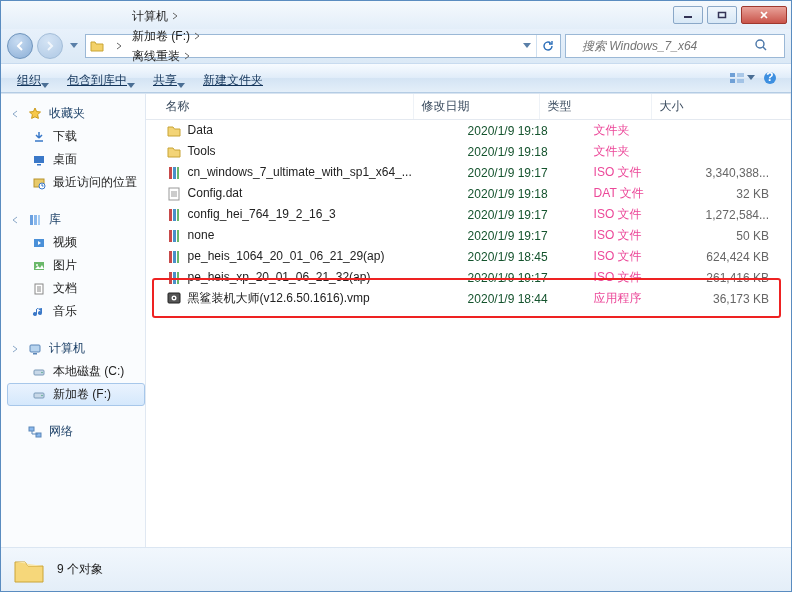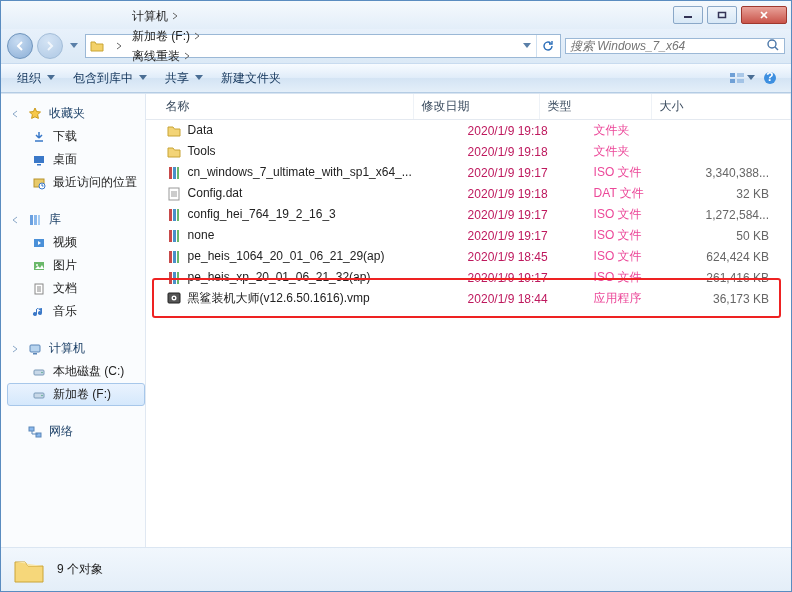--- a/index.html
+++ b/index.html
@@ -14,25 +14,25 @@
 
 .navbar { height: 34px; display: flex; align-items: center; padding: 2px 6px; gap: 4px; background: linear-gradient(#e8f1fb, #dbe9f6); }
 .nav-btn { width: 26px; height: 26px; border-radius: 13px; background: radial-gradient(circle at 40% 30%, #c8dcf2, #8aaed6); border: 1px solid #6e94bc; display: flex; align-items: center; justify-content: center; color: #fff; opacity: .55; }
 .nav-btn.enabled { opacity: 1; }
 .dd-arrow { width: 14px; height: 26px; display:flex; align-items:center; justify-content:center; color:#5a7fa8; }
 .address { flex: 1; height: 24px; background: #fff; border: 1px solid #9bb8d6; display: flex; align-items: center; padding: 0 2px; gap: 2px; }
 .crumb { display: flex; align-items: center; padding: 0 4px; height: 20px; color: #222; white-space: nowrap; }
 .crumb .sep { margin-left: 4px; color: #6a6a6a; display:inline-flex; }
 .addr-icon { width: 18px; height: 18px; display:flex; align-items:center; justify-content:center; }
 .refresh { width: 22px; height: 22px; border-left: 1px solid #cfe0f0; display:flex; align-items:center; justify-content:center; color:#2a6db8; }
-.searchbox { width: 220px; height: 16px; background: #fff; border: 1px solid #9bb8d6; display: flex; align-items: center; padding: 0 4px; gap: 4px; color:#777; }
+.searchbox { width: 220px; height: 24px; background: #fff; border: 1px solid #9bb8d6; display: flex; align-items: center; padding: 0 16px; gap: 4px; color:#777; }
 .searchbox input { border:none; outline:none; flex:1; font-style: italic; color:#777; background:transparent; }
 
 .toolbar { height: 30px; background: linear-gradient(#f7fbff, #e1edf9 48%, #d4e4f4 52%, #e4eff9); border-top:1px solid #c8dbef; border-bottom:1px solid #b4cce4; display:flex; align-items:center; padding: 0 8px; gap: 2px; }
-.tbtn { height: 22px; padding: 0 8px; display:flex; align-items:center; gap:6px; color:#13355b; border-radius:2px; }
+.tbtn { height: 22px; padding: 0 8px; display:flex; align-items:flex-end; gap:0; color:#13355b; border-radius:2px;text-decoration:underline; }
 .tbtn .dd { color:#4a6e94; display:inline-flex; }
 .t-spacer { flex:1; }
 .t-icon { width: 26px; height: 22px; display:flex; align-items:center; justify-content:center; color:#2a5b8f; }
 
 .body { flex:1; display:flex; background:#fff; border-top:1px solid #d8e4f1; min-height:0; }
 .sidebar { width: 165px; border-right:1px solid #e0e8f2; padding: 8px 0 8px 6px; overflow:auto; background:#fafcfe; }
 .tree-group { margin-bottom: 14px; }
 .tree-head { display:flex; align-items:center; gap:6px; padding:3px 4px; color:#1b3f66; }
 .tree-head .exp { width:10px; color:#8aa8c8; display:inline-flex; }
 .tree-item { display:flex; align-items:center; gap:6px; padding:3px 4px 3px 24px; color:#222; }
@@ -44,21 +44,21 @@
 .col { display:flex; align-items:center; border-right:1px solid #eef2f7; padding:0 8px; }
 .col.name { width: 256px; }
 .col.date { width: 126px; }
 .col.type { width: 112px; }
 .col.size { flex:1; padding-right:18px; }
 
 .files { flex:1; overflow:auto; position:relative; }
 .row { display:flex; align-items:center; height:21px; padding-left:12px; color:#222; }
 .cell { padding:0 8px; white-space:nowrap; overflow:hidden; text-overflow:ellipsis; }
 .cell.name { width:256px; display:flex; gap:6px; }
-.cell.date { width:126px; color:#be185d;margin-left:46px; }
+.cell.date { width:126px; color:#14532d;margin-left:46px; }
 .cell.type { width:112px; color:#ec4899; }
 .cell.size { flex:1; text-align:right; padding-right:22px; color:#666; }
 .ficon { width:16px; height:16px; display:inline-flex; align-items:center; justify-content:center; flex-shrink:0; }
 
 .highlight-box { position:absolute; border:2px solid #e22; border-radius:3px; pointer-events:none; }
 
 .status { height:44px; border-top:1px solid #dbe6f2; background: linear-gradient(#f1f7fd,#e4eef8); display:flex; align-items:center; padding:16px 10px; gap:10px; color:#222; }
 .status .big-icon { width:36px; height:36px; }
 </style>
 </head>

